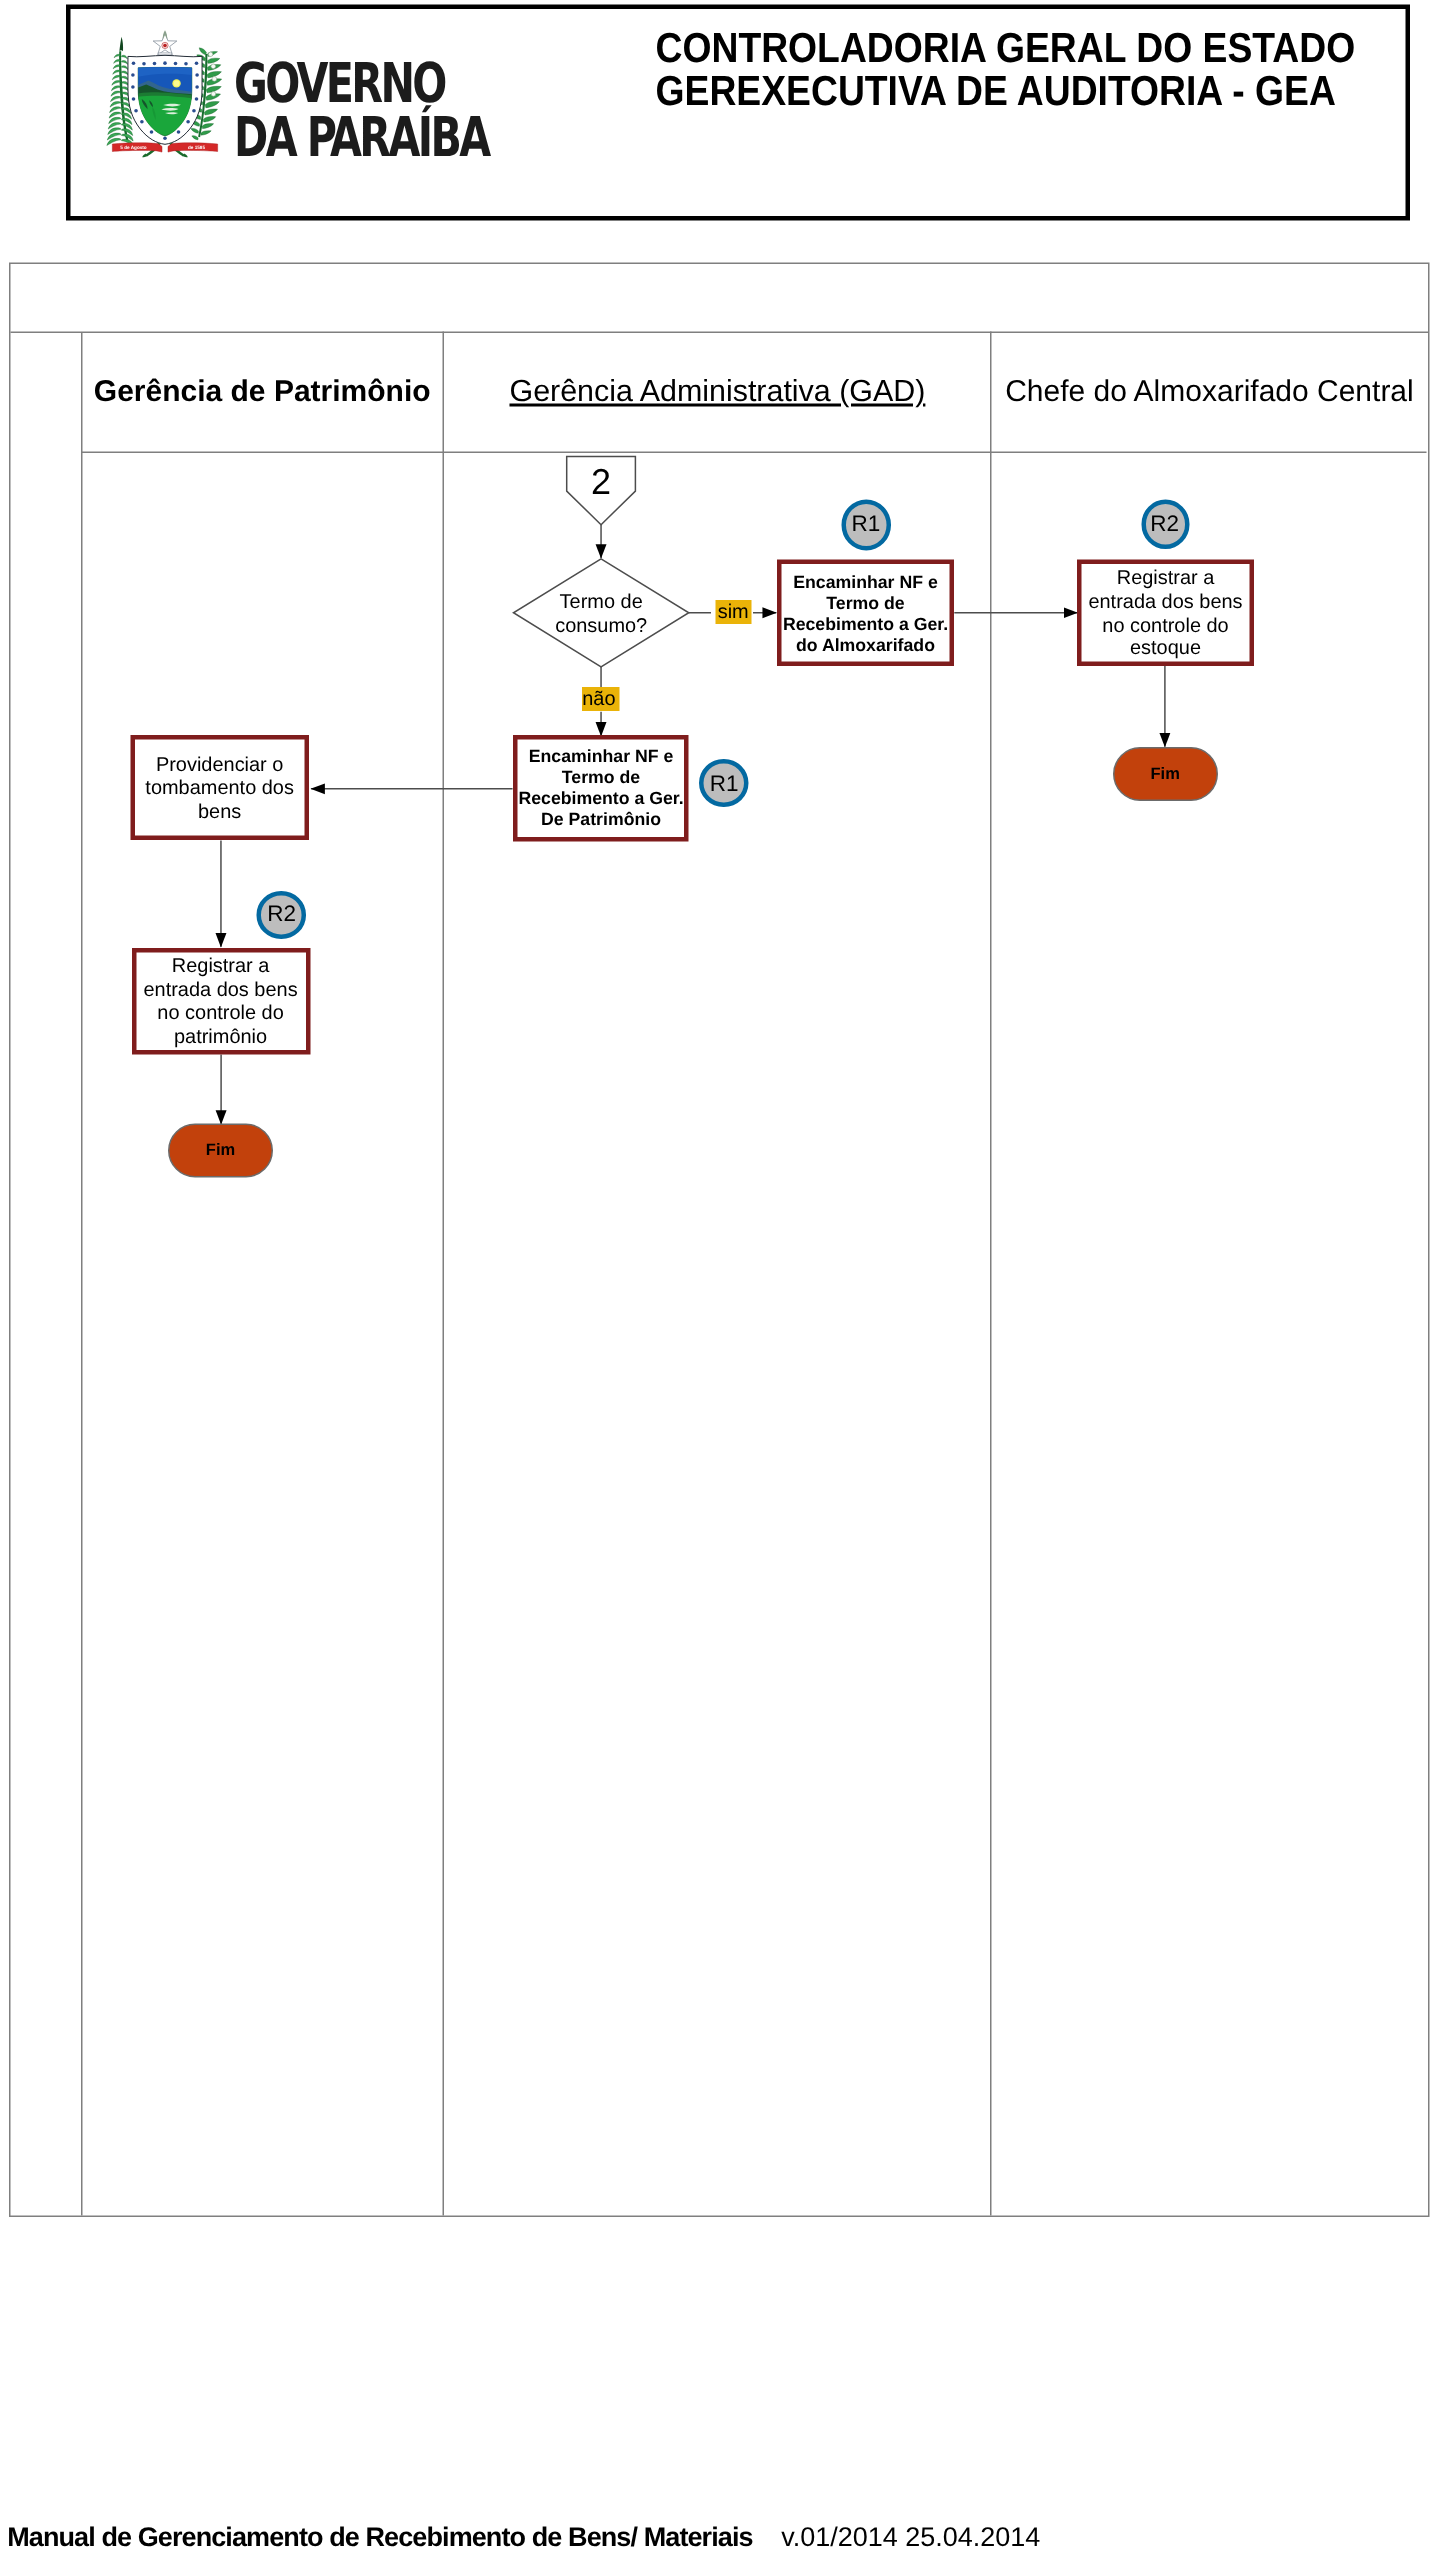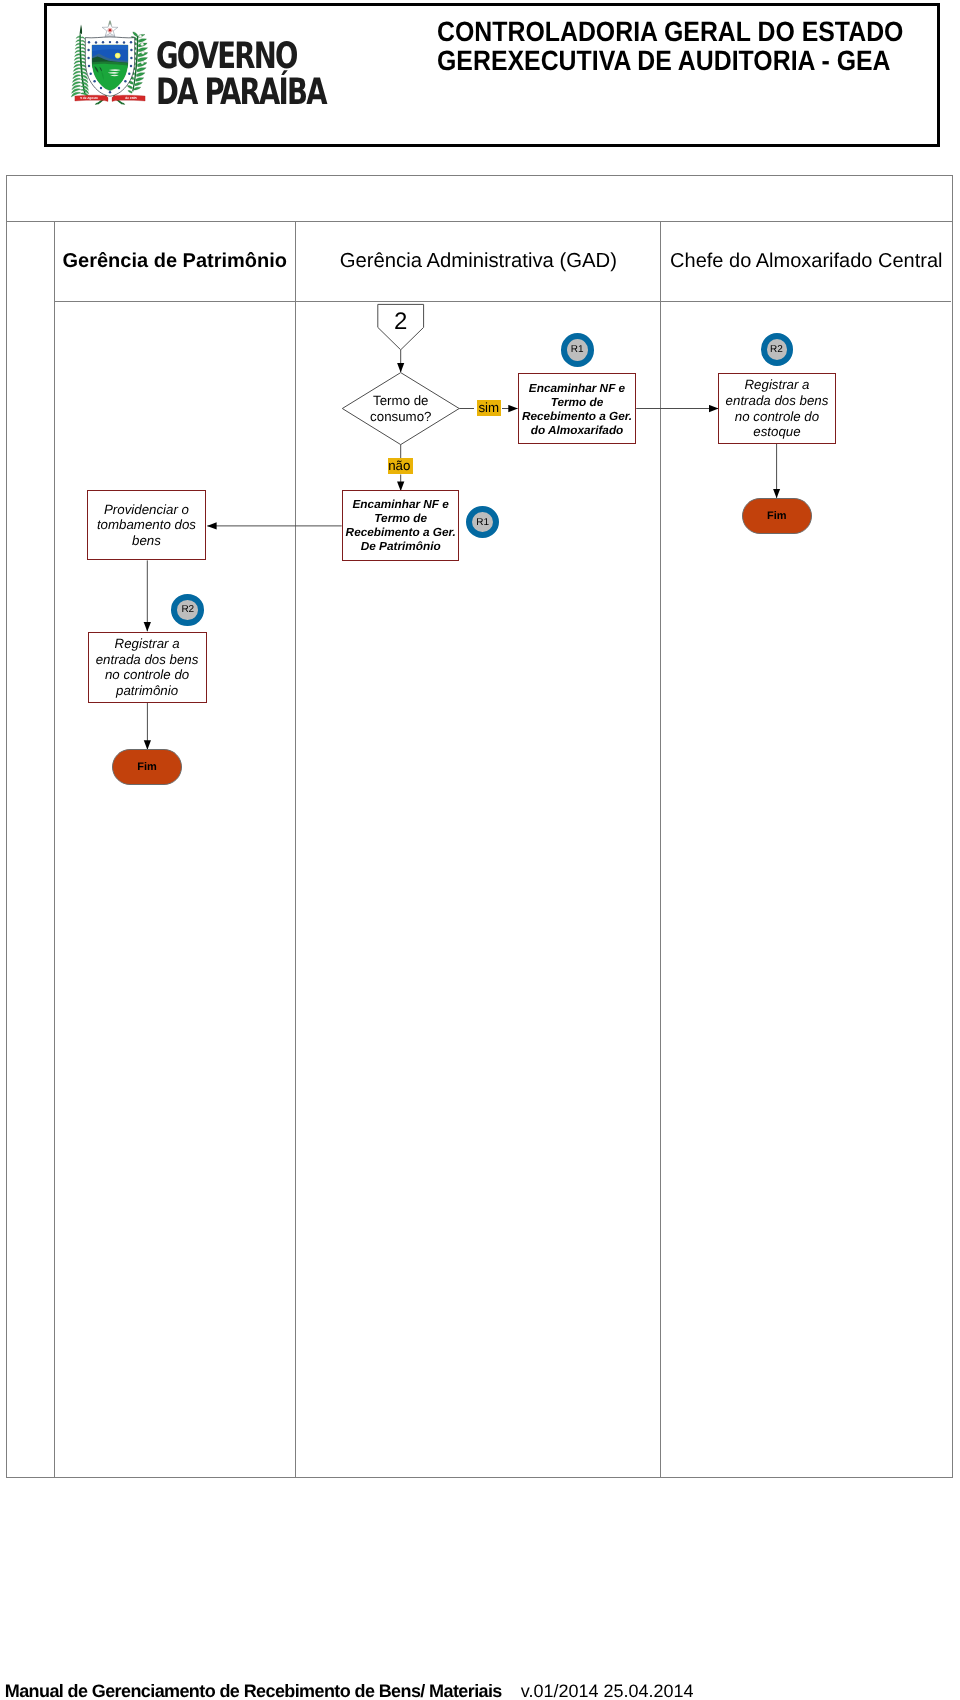--- a/index.html
+++ b/index.html
@@ -24,32 +24,32 @@
   #main-table{left:6.3px;top:175.0px;width:946.8px;height:1303px;box-sizing:border-box;
               border:1.4px solid #7f7f7f;}
   .vline{position:absolute;top:0;width:1px;background:#7f7f7f;}
   .hline{position:absolute;left:0;height:1px;background:#7f7f7f;}
 
   #doc-title{position:absolute;left:0;top:0;width:944px;height:45px;
              display:flex;align-items:center;justify-content:center;
              font-size:23.3px;padding-right:25px;box-sizing:border-box;}
   .colhead{position:absolute;top:46px;height:79px;display:flex;align-items:center;
            justify-content:center;font-size:20px;}
-  #colhead-gad{font-size:20.3px;}
+  #colhead-gad{font-size:20.3px;text-decoration:underline;}
 
   
   #flow{position:absolute;left:0;top:0;width:960px;height:1700px;pointer-events:none;}
 
   .node{position:absolute;box-sizing:border-box;display:flex;flex-direction:column;
         align-items:center;justify-content:center;text-align:center;}
   .node > div{white-space:nowrap;}
-  .procbox{border:1px solid #7f1d1d;background:#fff;font-size:13.3px;line-height:15.6px;font-style:italic;}
+  .procbox{border:3px solid #7f1d1d;background:#fff;font-size:13.3px;line-height:15.6px;}
   .procbox.bold{font-weight:bold;font-size:11.8px;line-height:14px;}
   .term{border:1px solid #6b6b6b;background:#c2410c;border-radius:100px;font-size:11px;font-weight:bold;}
-  .refcirc{border:6px solid #0369a1;background:#bdbdbd;border-radius:50%;font-size:10px;}
+  .refcirc{border:3px solid #0369a1;background:#bdbdbd;border-radius:50%;font-size:15px;}
   .flowlabel{position:absolute;font-size:13.3px;line-height:15.4px;background:#eab308;}
 
   #n-connector{left:377.8px;top:304.4px;width:45.8px;height:28px;font-size:24px;line-height:24px;justify-content:flex-start;padding-top:5.5px;}
   #n-decision{left:342.3px;top:372.6px;width:117px;height:72px;font-size:13.3px;line-height:15.4px;}
   #lbl-sim{left:476.8px;top:400.3px;width:24px;text-align:center;}
   #lbl-nao{left:388.2px;top:458.2px;width:24.5px;}
 
   #r1-top{left:560.6px;top:332.8px;width:33.2px;height:33.8px;}
   #r2-top{left:760.5px;top:333.3px;width:32px;height:32.5px;}
   #r1-mid{left:466px;top:505.7px;width:33.4px;height:32.7px;}

